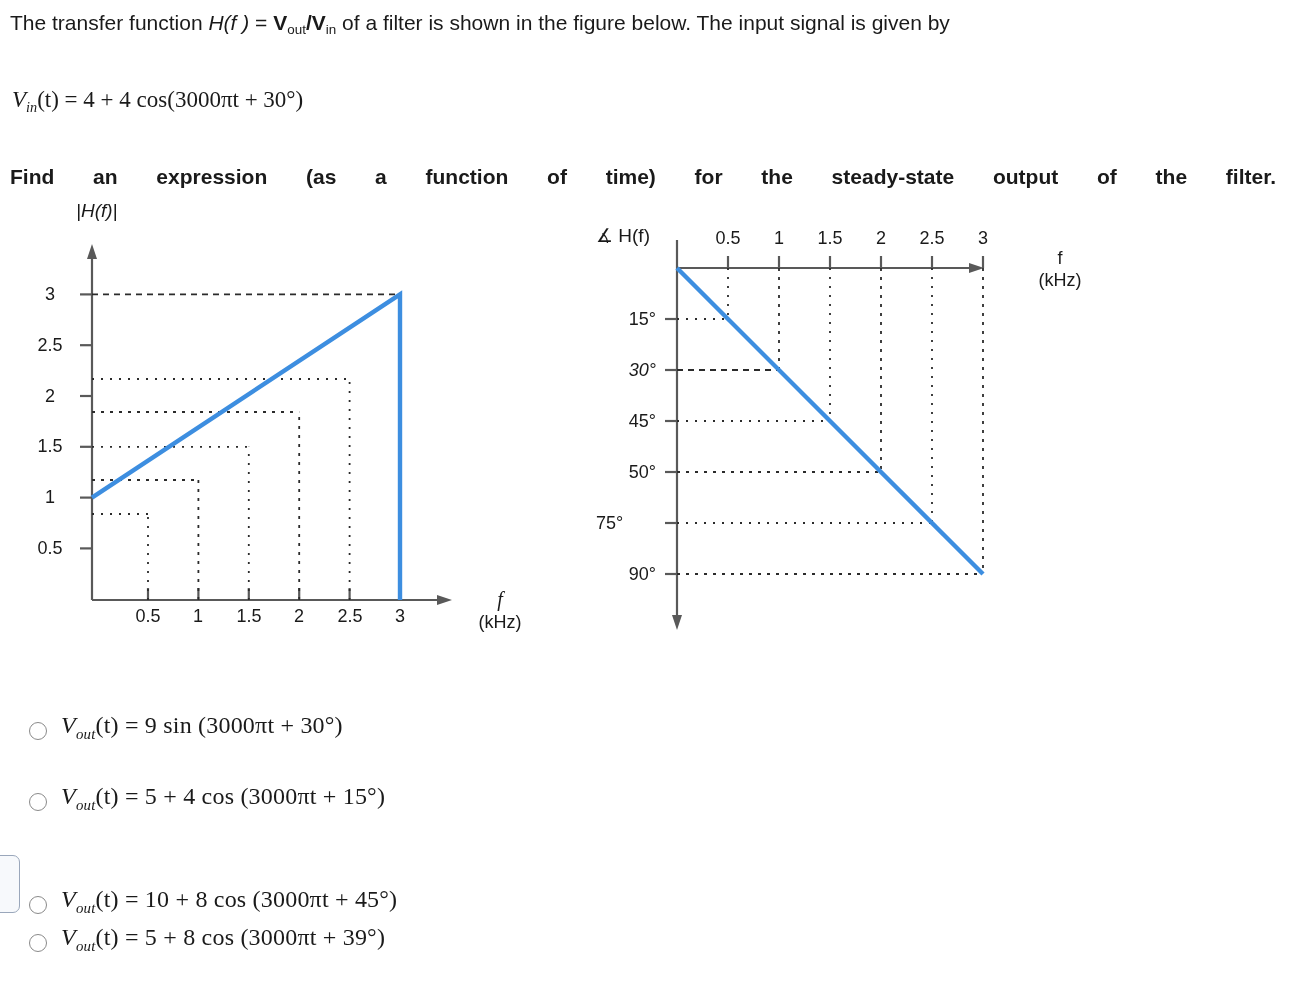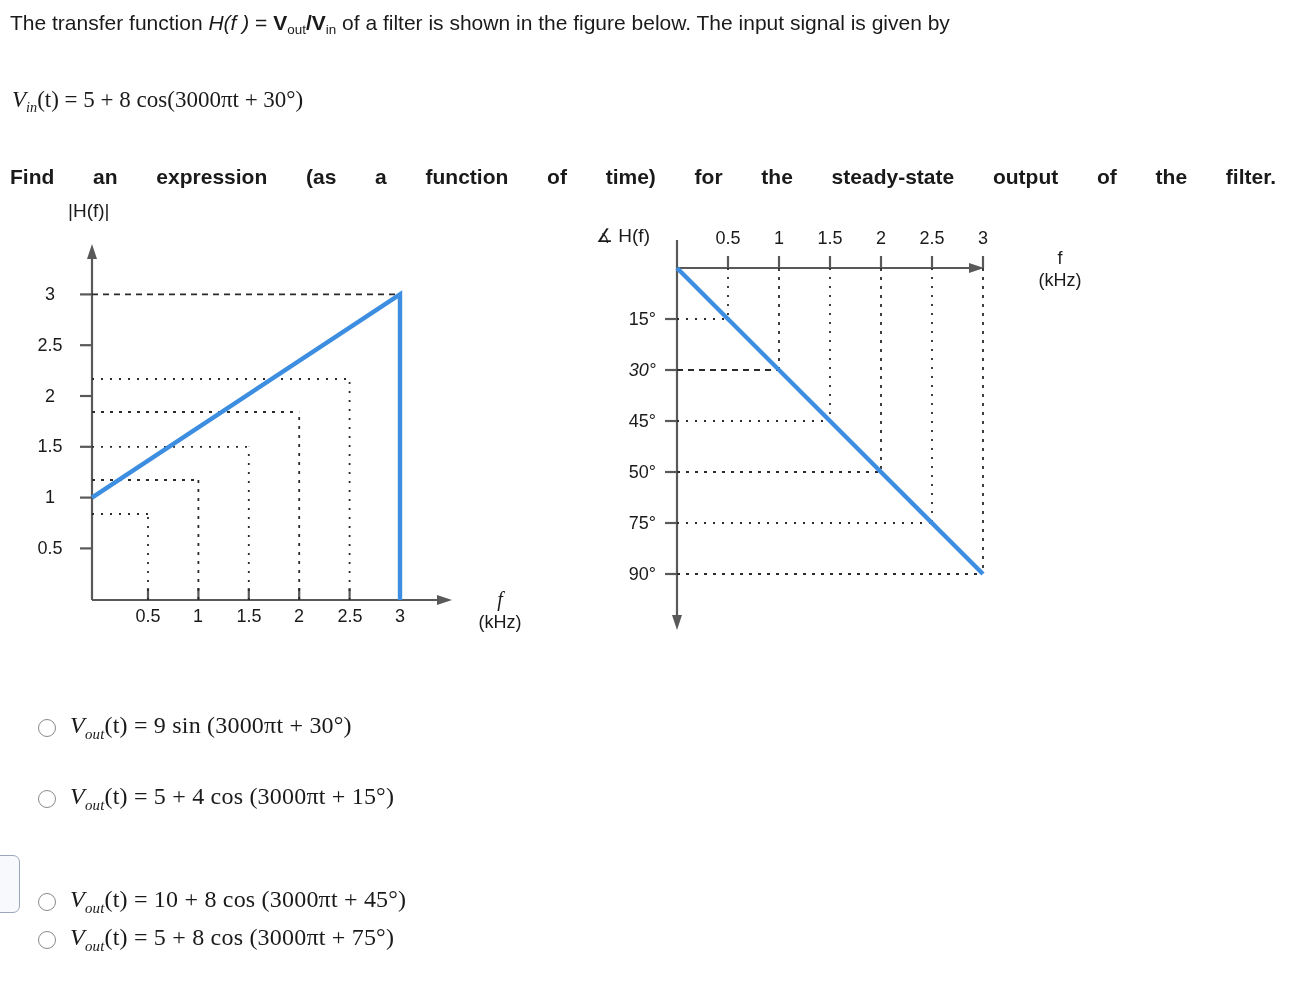--- a/index.html
+++ b/index.html
@@ -78,23 +78,23 @@
     color: #1a1a1a;
     text-align: center;
     white-space: nowrap;
     line-height: 1.18;
   }
   svg { position: absolute; left: 0; top: 0; overflow: visible; }
 
   
   .option {
     position: absolute;
-    left: 38px;
+    left: 29px;
     display: flex;
-    align-items: flex-start;
+    align-items: center;
     gap: 14px;
   }
   .radio {
     width: 16px;
     height: 16px;
     border: 1.6px solid #8a8a8a;
     border-radius: 50%;
     background: #fff;
     flex: none;
     margin-top: 7px;
@@ -125,27 +125,27 @@
   }
 </style>
 </head>
 <body>
 
 <div class="q-line" id="prompt-line">
   <span>The transfer function </span><span class="ital">H(f )</span><span> = </span><span class="bold">V</span><sub class="sm">out</sub><span class="bold">/</span><span class="bold">V</span><sub class="sm">in</sub><span> of a filter is shown in the figure below.  The input signal is given by</span>
 </div>
 
 <div class="q-line" id="vin-line">
-  <span class="ital">V</span><sub class="smi">in</sub><span>(t) = 5 + 8 cos(3000πt + 30°)</span>
+  <span class="ital">V</span><sub class="smi">in</sub><span>(t) = 4 + 4 cos(3000πt + 30°)</span>
 </div>
 
 <div class="q-line" id="find-line">Find an expression (as a function of time) for the steady-state output of the filter.</div>
 
 <div class="chart" id="mag-chart">
-  <div class="axis-title" style="left:68px; top:4px;">|H(f)|</div>
+  <div class="axis-title" style="left:76px; top:4px;font-style:italic;">|H(f)|</div>
 
   <svg width="560" height="450" aria-hidden="true">
 
     <line x1="92" y1="60" x2="92" y2="404" stroke="#595959" stroke-width="2.2"></line>
     <polygon points="92,48 87,63 97,63" fill="#595959"></polygon>
 
     <line x1="92" y1="404" x2="440" y2="404" stroke="#595959" stroke-width="2.2"></line>
     <polygon points="452,404 437,399 437,409" fill="#595959"></polygon>
 
     <line x1="80" y1="352.4" x2="92" y2="352.4" stroke="#595959" stroke-width="2.2"></line>
@@ -235,21 +235,21 @@
     <line x1="117" y1="317" x2="372" y2="317" stroke="#2b2b2b" stroke-width="1.8" stroke-dasharray="2 7"></line>
     <line x1="117" y1="368" x2="423" y2="368" stroke="#2b2b2b" stroke-width="1.8" stroke-dasharray="3 6"></line>
 
     <line x1="117" y1="62" x2="423" y2="368" stroke="#3d8ee0" stroke-width="4.4"></line>
   </svg>
 
   <div class="tick-label" style="left:36px; top:103px; width:60px; text-align:right;">15°</div>
   <div class="tick-label" style="left:36px; top:154px; width:60px; text-align:right;font-style:italic;">30°</div>
   <div class="tick-label" style="left:36px; top:205px; width:60px; text-align:right;">45°</div>
   <div class="tick-label" style="left:36px; top:256px; width:60px; text-align:right;">50°</div>
-  <div class="tick-label" style="left:36px; top:307px; width:60px; text-align:right;">75°</div>
+  <div class="tick-label" style="left:36px; top:307px; width:60px; text-align:left;">75°</div>
   <div class="tick-label" style="left:36px; top:358px; width:60px; text-align:right;">90°</div>
 
   <div class="tick-label" style="left:146px; top:22px; width:44px;">0.5</div>
   <div class="tick-label" style="left:197px; top:22px; width:44px;">1</div>
   <div class="tick-label" style="left:248px; top:22px; width:44px;">1.5</div>
   <div class="tick-label" style="left:299px; top:22px; width:44px;">2</div>
   <div class="tick-label" style="left:350px; top:22px; width:44px;">2.5</div>
   <div class="tick-label" style="left:401px; top:22px; width:44px;">3</div>
 
   <div class="unit-label" style="left:470px; top:42px; width:60px;">f</div>
@@ -266,16 +266,16 @@
   <span class="opt-text"><span class="ital">V</span><sub class="smi">out</sub><span>(t) = 5 + 4 cos (3000πt + 15°)</span></span>
 </div>
 
 <div class="option" id="option-2">
   <span class="radio"></span>
   <span class="opt-text"><span class="ital">V</span><sub class="smi">out</sub><span>(t) = 10 + 8 cos (3000πt + 45°)</span></span>
 </div>
 
 <div class="option" id="option-3">
   <span class="radio"></span>
-  <span class="opt-text"><span class="ital">V</span><sub class="smi">out</sub><span>(t) = 5 + 8 cos (3000πt + 75°)</span></span>
+  <span class="opt-text"><span class="ital">V</span><sub class="smi">out</sub><span>(t) = 5 + 8 cos (3000πt + 39°)</span></span>
 </div>
 
 <div id="left-popup"></div>
 
 </body></html>

